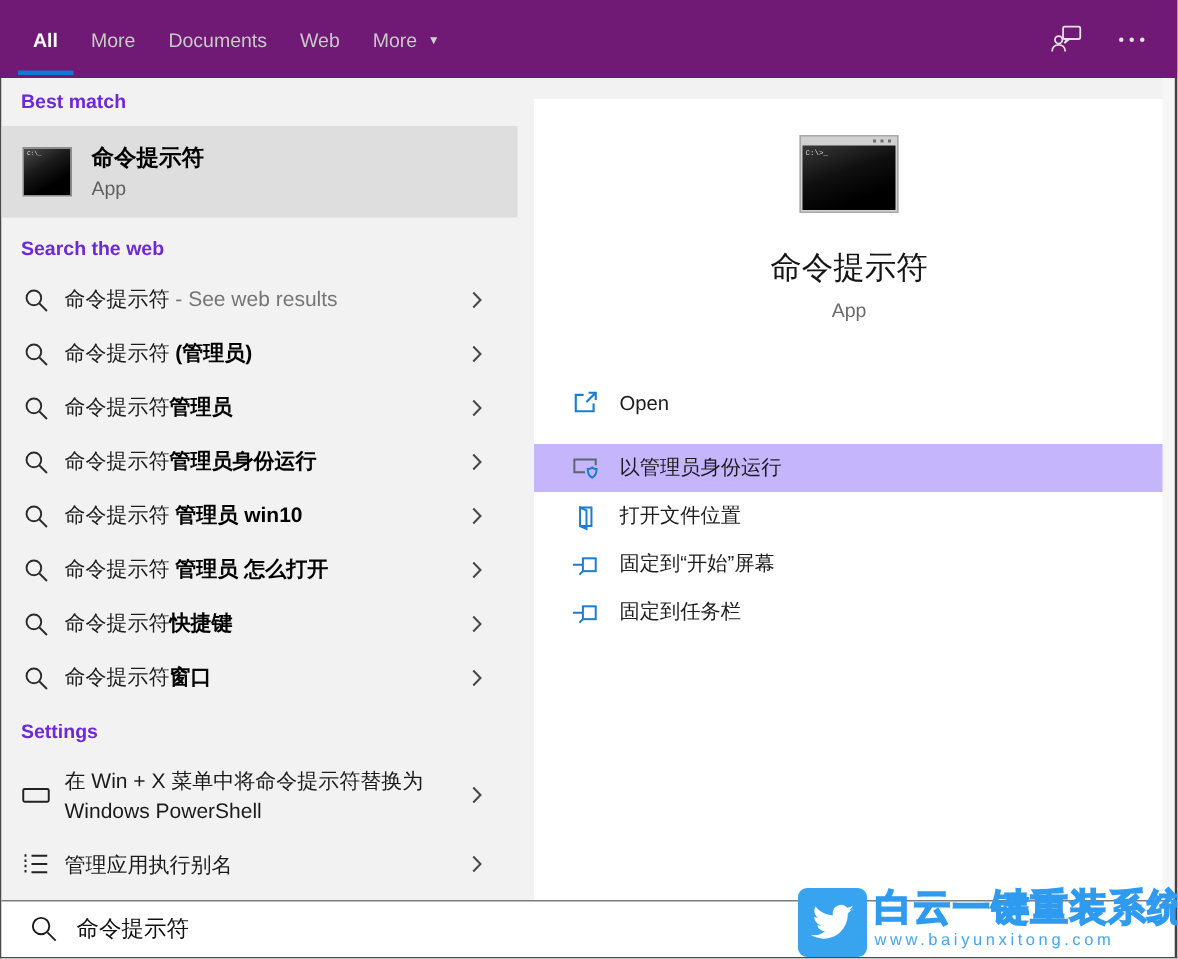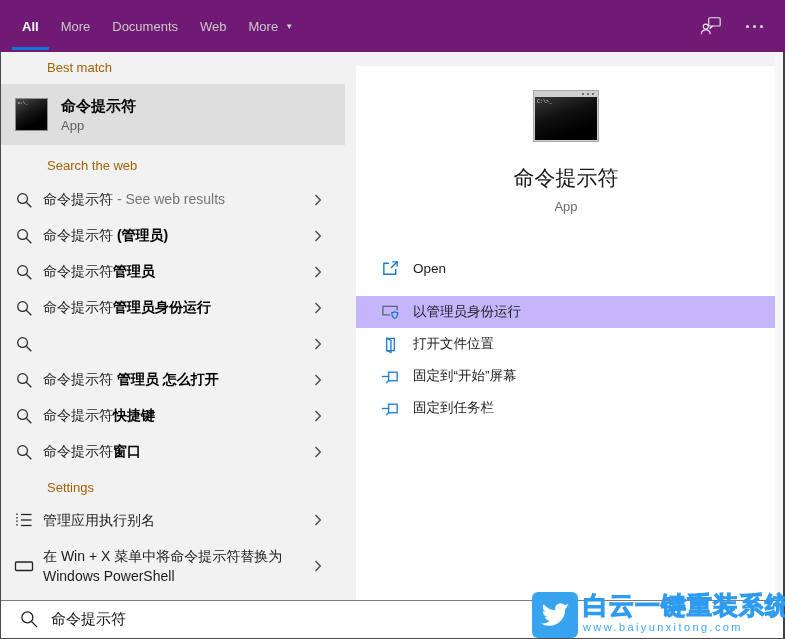--- a/index.html
+++ b/index.html
@@ -19,21 +19,21 @@
   .header-icons { position:absolute; right:22px; top:0; height:52px; display:flex; align-items:center; gap:24px; }
   .dots { display:flex; gap:4px; }
   .dots i { width:3px; height:3px; border-radius:50%; background:#e2e2e2; }
 
   
   .content { position:absolute; top:52px; left:0; right:0; bottom:38px; background:#f2f2f2; overflow:hidden; }
   .gutter { position:absolute; top:0; bottom:0; right:0; width:8px; background:#f6f6f6; }
 
   
   .left { position:absolute; top:0; left:0; width:344px; bottom:0; }
-  .sec-h { font-size:13px; font-weight:400; color:#a16207; padding:0 0 0 13px; line-height:16px;margin-left:33px; }
+  .sec-h { font-size:13px; font-weight:700; color:#6d28d9; padding:0 0 0 13px; line-height:16px; }
   .bm-h { margin-top:8px; }
   .bm-row { margin-top:8px; height:61px; background:#dedede; display:flex; align-items:center; padding-left:14px; }
   .cmd-sm { width:33px; height:33px; border:1px solid #8d8d8d; background:linear-gradient(150deg,#4c4c4c 0%,#1b1b1b 38%,#000 72%); position:relative; flex:none; }
   .cmd-sm::before { content:"C:\\_"; position:absolute; top:2px; left:2px; font-size:4px; color:#e8e8e8; font-family:"Liberation Mono",monospace; }
   .bm-text { margin-left:13px; }
   .bm-title { font-size:15px; font-weight:700; color:#000; line-height:19px; }
   .bm-sub { font-size:13px; color:#5f5f5f; margin-top:3px; }
 
   .sw-h { margin-top:13px; }
   .sw-list { margin-top:8px; }
@@ -185,20 +185,21 @@
               <svg width="8" height="13" viewBox="0 0 8 13">
                 <polyline points="1.5,1.5 6.3,6.5 1.5,11.5" fill="none" stroke="#4a4a4a" stroke-width="1.4"></polyline>
               </svg>
             </span>
         </div>
         <div class="sw-row">
           <svg width="17" height="17" viewBox="0 0 16 16">
               <circle cx="6.2" cy="6.2" r="4.6" fill="none" stroke="#2b2b2b" stroke-width="1.2"></circle>
               <line x1="9.7" y1="9.7" x2="14.4" y2="14.4" stroke="#2b2b2b" stroke-width="1.2"></line>
             </svg>
+          <span class="txt"><span>命令提示符</span><span class="b"> 管理员 win10</span></span>
           <span class="chev">
               <svg width="8" height="13" viewBox="0 0 8 13">
                 <polyline points="1.5,1.5 6.3,6.5 1.5,11.5" fill="none" stroke="#4a4a4a" stroke-width="1.4"></polyline>
               </svg>
             </span>
         </div>
         <div class="sw-row">
           <svg width="17" height="17" viewBox="0 0 16 16">
               <circle cx="6.2" cy="6.2" r="4.6" fill="none" stroke="#2b2b2b" stroke-width="1.2"></circle>
               <line x1="9.7" y1="9.7" x2="14.4" y2="14.4" stroke="#2b2b2b" stroke-width="1.2"></line>
@@ -232,43 +233,43 @@
               <svg width="8" height="13" viewBox="0 0 8 13">
                 <polyline points="1.5,1.5 6.3,6.5 1.5,11.5" fill="none" stroke="#4a4a4a" stroke-width="1.4"></polyline>
               </svg>
             </span>
         </div>
       </div>
 
       <div class="sec-h st-h">Settings</div>
 
       <div class="st-list">
+        <div class="st-row two">
+          <span class="st-icon">
+            <svg width="20" height="20" viewBox="0 0 20 20">
+                <rect x="1.5" y="6" width="17" height="8.5" rx="1" fill="none" stroke="#222" stroke-width="1.3"></rect>
+              </svg>
+          </span>
+          <span class="lbl">在 Win + X 菜单中将命令提示符替换为 Windows PowerShell</span>
+          <span class="chev">
+              <svg width="8" height="13" viewBox="0 0 8 13">
+                <polyline points="1.5,1.5 6.3,6.5 1.5,11.5" fill="none" stroke="#4a4a4a" stroke-width="1.4"></polyline>
+              </svg>
+            </span>
+        </div>
         <div class="st-row">
           <span class="st-icon">
             <svg width="20" height="20" viewBox="0 0 20 20" stroke="#222" stroke-width="1.3">
               <line x1="3" y1="3.5" x2="3" y2="16.5" stroke-dasharray="1.6 1.9"></line>
               <line x1="7" y1="4.5" x2="17.5" y2="4.5"></line>
                 <line x1="7" y1="10" x2="17.5" y2="10"></line>
                 <line x1="7" y1="15.5" x2="17.5" y2="15.5"></line>
             </svg>
           </span>
           <span class="lbl">管理应用执行别名</span>
-          <span class="chev">
-              <svg width="8" height="13" viewBox="0 0 8 13">
-                <polyline points="1.5,1.5 6.3,6.5 1.5,11.5" fill="none" stroke="#4a4a4a" stroke-width="1.4"></polyline>
-              </svg>
-            </span>
-        </div>
-        <div class="st-row two">
-          <span class="st-icon">
-            <svg width="20" height="20" viewBox="0 0 20 20">
-                <rect x="1.5" y="6" width="17" height="8.5" rx="1" fill="none" stroke="#222" stroke-width="1.3"></rect>
-              </svg>
-          </span>
-          <span class="lbl">在 Win + X 菜单中将命令提示符替换为 Windows PowerShell</span>
           <span class="chev">
               <svg width="8" height="13" viewBox="0 0 8 13">
                 <polyline points="1.5,1.5 6.3,6.5 1.5,11.5" fill="none" stroke="#4a4a4a" stroke-width="1.4"></polyline>
               </svg>
             </span>
         </div>
       </div>
     </div>
 
     <div class="card">

